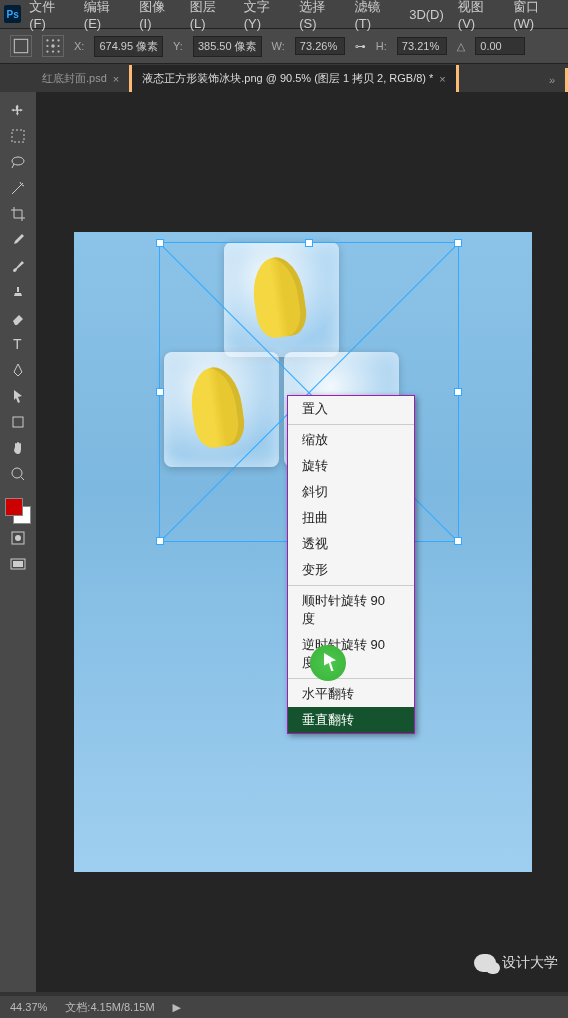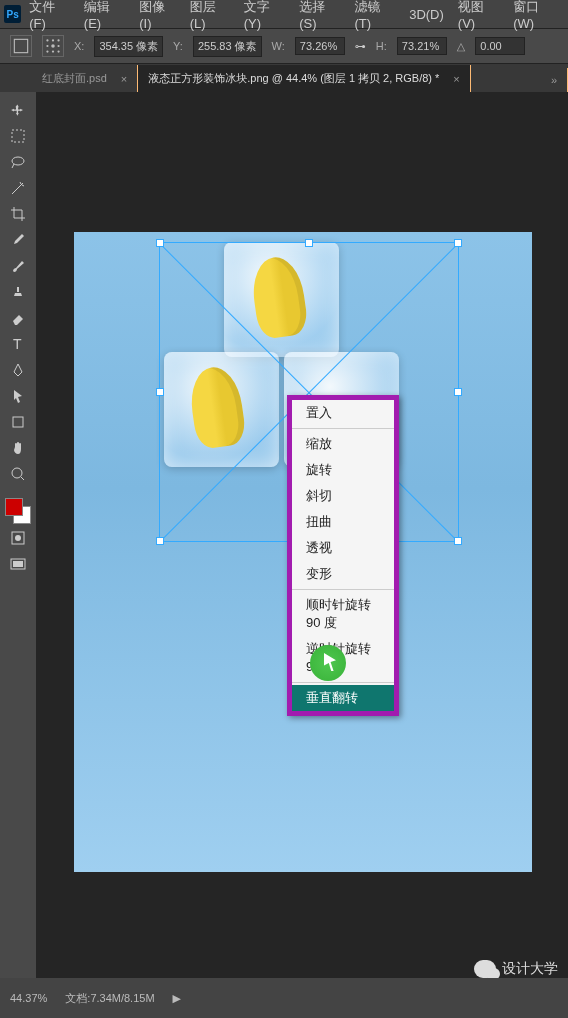--- a/index.html
+++ b/index.html
@@ -5,21 +5,21 @@
 * { margin: 0; padding: 0; box-sizing: border-box; }
 body { width: 568px; height: 1018px; background: #333; font-family: "Microsoft YaHei", sans-serif; color: #ccc; font-size: 12px; overflow: hidden; position: relative; }
 .menubar { background: #444; height: 24px; display: flex; align-items: center; padding: 14px 4px; gap: 2px; }
 .menubar .logo { width: 18px; height: 18px; background: #001e36; color: #31a8ff; display: flex; align-items: center; justify-content: center; font-weight: bold; font-size: 10px; border-radius: 2px; }
 .menubar .item { padding: 2px 6px; cursor: pointer; font-size: 13px; }
 .optbar { background: #494949; height: 36px; display: flex; align-items: center; padding: 0 10px; gap: 10px; border-top: 1px solid #222; border-bottom: 1px solid #222; font-size: 11px; }
 .optbar .ico { width: 22px; height: 22px; border: 1px solid #666; display: flex; align-items: center; justify-content: center; }
 .optbar .lbl { color: #aaa; }
 .optbar .val { background: #333; padding: 2px 4px; min-width: 50px; border: 1px solid #222; }
 .tabs { background: #383838; height: 28px; display: flex; align-items: flex-end; padding-left: 32px; }
-.tab { padding: 6px 10px; font-size: 11px; color: #999; border-right: 1px solid #fdba74; display: flex; align-items: center; gap: 14px; }
+.tab { padding: 6px 10px; font-size: 11px; color: #999; border-right: 3px solid #fdba74; display: flex; align-items: center; gap: 6px; }
 .tab.active { background: #252525; color: #ddd; }
 .tab .x { color: #999; cursor: pointer; }
 .main { display: flex; height: 900px; }
 .toolbar { width: 36px; background: #494949; display: flex; flex-direction: column; align-items: center; padding-top: 6px; gap: 2px; }
 .tool { width: 26px; height: 24px; display: flex; align-items: center; justify-content: center; cursor: pointer; }
 .tool svg { width: 18px; height: 18px; }
 .swatch { margin-top: 10px; width: 26px; height: 26px; position: relative; }
 .swatch .fg { position: absolute; top: 0; left: 0; width: 18px; height: 18px; background: #c00; border: 1px solid #888; }
 .swatch .bg { position: absolute; bottom: 0; right: 0; width: 18px; height: 18px; background: #fff; border: 1px solid #888; }
 .canvas-area { flex: 1; background: #252525; position: relative; overflow: hidden; }
@@ -37,28 +37,28 @@
 .h-tr { top: -4px; right: -4px; }
 .h-bl { bottom: -4px; left: -4px; }
 .h-br { bottom: -4px; right: -4px; }
 .h-tm { top: -4px; left: 50%; margin-left: -4px; }
 .h-bm { bottom: -4px; left: 50%; margin-left: -4px; }
 .h-ml { left: -4px; top: 50%; margin-top: -4px; }
 .h-mr { right: -4px; top: 50%; margin-top: -4px; }
 .diag { position: absolute; background: #3af; height: 1px; transform-origin: 0 0; }
 .d1 { top: 0; left: 0; width: 424px; transform: rotate(45deg); }
 .d2 { top: 0; right: 0; width: 424px; transform: rotate(-45deg); transform-origin: 100% 0; }
-.ctxmenu { position: absolute; left: 287px; top: 395px; width: 112px; background: #f5f5f5; color: #222; box-shadow: 2px 2px 6px rgba(0,0,0,0.4); font-size: 13px; border: 5px solid #a21caf; }
+.ctxmenu { position: absolute; left: 287px; top: 395px; width: 128px; background: #f5f5f5; color: #222; box-shadow: 2px 2px 6px rgba(0,0,0,0.4); font-size: 13px; border: 1px solid #a21caf; }
 .ctxmenu .mi { padding: 4px 14px; cursor: pointer; }
-.ctxmenu .mi.hover { background: #0f766e; color: #fff; }
+.ctxmenu .mi.hover { background: #14532d; color: #fff; }
 .ctxmenu hr { border: none; border-top: 1px solid #ccc; margin: 2px 0; }
 .cursor-hint { position: absolute; left: 310px; top: 645px; width: 36px; height: 36px; background: radial-gradient(circle, #4fc74f 0%, #3fb83f 70%, rgba(63,184,63,0) 100%); border-radius: 50%; }
 .cursor-hint::after { content: ""; position: absolute; left: 14px; top: 8px; width: 12px; height: 18px; background: #fff; clip-path: polygon(0 0, 100% 40%, 55% 50%, 80% 100%, 60% 100%, 40% 55%, 0 70%); }
-.statusbar { position: absolute; bottom: 0; left: 0; right: 0; height: 40px; background: #444; display: flex; align-items: center; padding: 0 10px; gap: 18px; font-size: 11px; color: #bbb; }
-.watermark { position: absolute; right: 10px; bottom: 40px; color: #ddd; font-size: 14px; display: flex; align-items: center; gap: 6px; }
+.statusbar { position: absolute; bottom: 0; left: 0; right: 0; height: 22px; background: #444; display: flex; align-items: center; padding: 0 10px; gap: 18px; font-size: 11px; color: #bbb; }
+.watermark { position: absolute; right: 10px; bottom: 46px; color: #ddd; font-size: 14px; display: flex; align-items: center; gap: 6px; }
 .watermark .wxicon { width: 22px; height: 18px; background: #ddd; border-radius: 10px; position: relative; }
 .watermark .wxicon::after { content: ""; position: absolute; right: -4px; bottom: -2px; width: 14px; height: 12px; background: #ddd; border-radius: 8px; }
 </style>
 </head>
 <body>
 
 <div class="menubar">
   <div class="logo">Ps</div>
   <div class="item">文件(F)</div>
   <div class="item">编辑(E)</div>
@@ -85,39 +85,39 @@
         <circle cx="14" cy="4" r="1" fill="#bbb"></circle>
         <circle cx="4" cy="9" r="1" fill="#bbb"></circle>
         <circle cx="9" cy="9" r="1.6" fill="#bbb"></circle>
         <circle cx="14" cy="9" r="1" fill="#bbb"></circle>
         <circle cx="4" cy="14" r="1" fill="#bbb"></circle>
         <circle cx="9" cy="14" r="1" fill="#bbb"></circle>
         <circle cx="14" cy="14" r="1" fill="#bbb"></circle>
       </svg>
     </div>
   <span class="lbl">X:</span>
-  <span class="val">354.35 像素</span>
+  <span class="val">674.95 像素</span>
   <span class="lbl">Y:</span>
-  <span class="val">255.83 像素</span>
+  <span class="val">385.50 像素</span>
   <span class="lbl">W:</span>
   <span class="val">73.26%</span>
   <span>⊶</span>
   <span class="lbl">H:</span>
   <span class="val">73.21%</span>
   <span class="lbl">△</span>
   <span class="val">0.00</span>
 </div>
 
 <div class="tabs">
   <div class="tab">
       <span>红底封面.psd</span>
       <span class="x">×</span>
     </div>
   <div class="tab active">
-      <span>液态正方形装饰冰块.png @ 44.4% (图层 1 拷贝 2, RGB/8) *</span>
+      <span>液态正方形装饰冰块.png @ 90.5% (图层 1 拷贝 2, RGB/8) *</span>
       <span class="x">×</span>
     </div>
   <div style="flex:1"></div>
   <div class="tab">»</div>
 </div>
 
 <div class="main">
   <div class="toolbar">
     <div class="tool">
         <svg viewBox="0 0 18 18">
@@ -243,27 +243,28 @@
   <div class="mi">缩放</div>
   <div class="mi">旋转</div>
   <div class="mi">斜切</div>
   <div class="mi">扭曲</div>
   <div class="mi">透视</div>
   <div class="mi">变形</div>
   <hr>
   <div class="mi">顺时针旋转 90 度</div>
   <div class="mi">逆时针旋转 90 度</div>
   <hr>
+  <div class="mi">水平翻转</div>
   <div class="mi hover">垂直翻转</div>
 </div>
 
 <div class="cursor-hint"></div>
 
 <div class="watermark">
   <div class="wxicon"></div>
   <span>设计大学</span>
 </div>
 
 <div class="statusbar">
   <span>44.37%</span>
-  <span><span>文档:</span><span>7.34M/8.15M</span></span>
+  <span><span>文档:</span><span>4.15M/8.15M</span></span>
   <span>▶</span>
 </div>
 
 </body></html>

